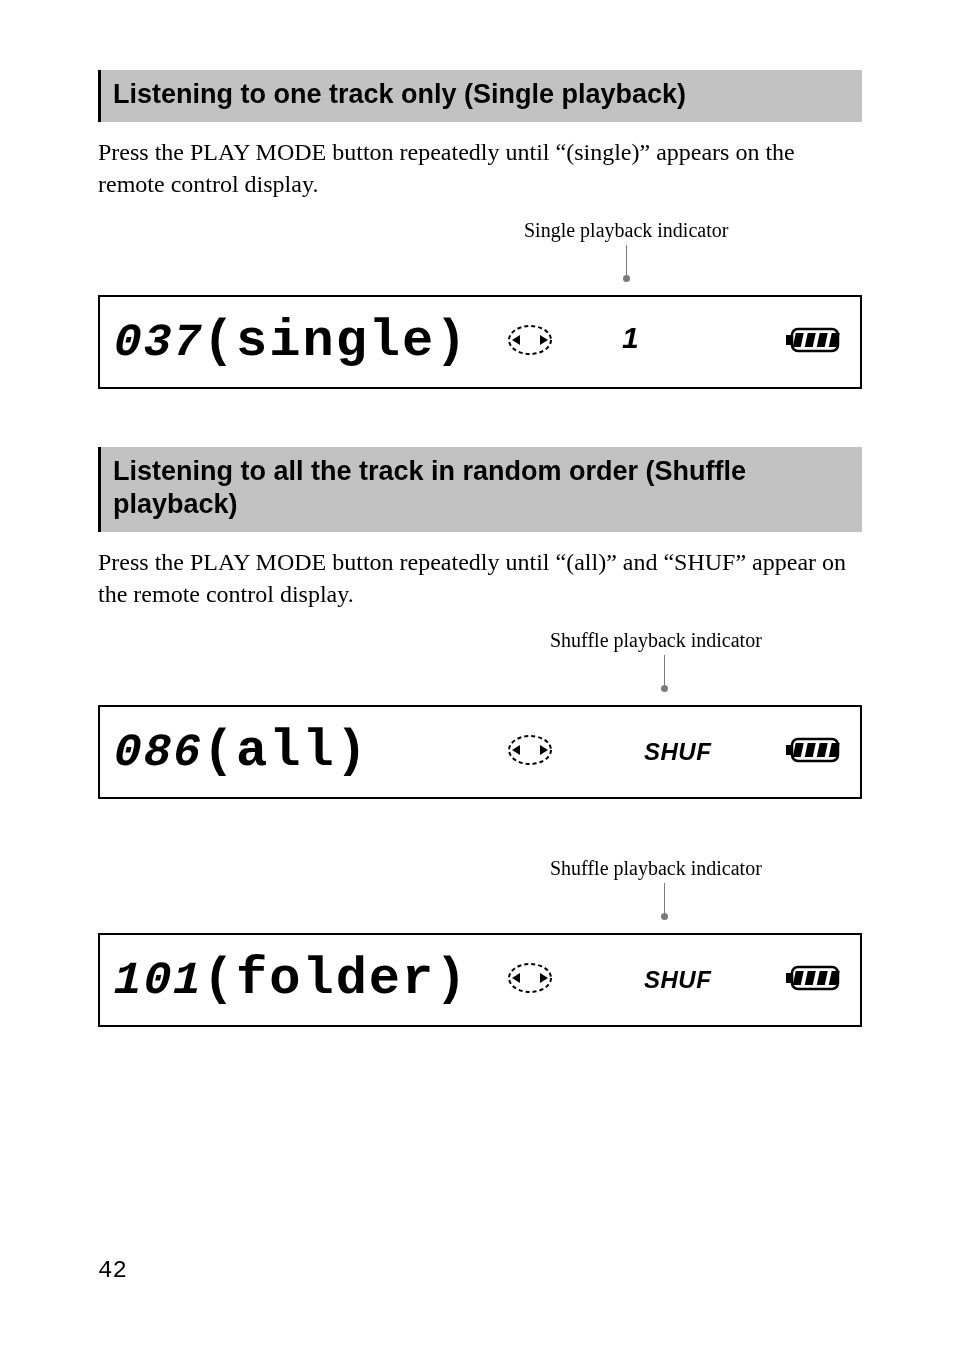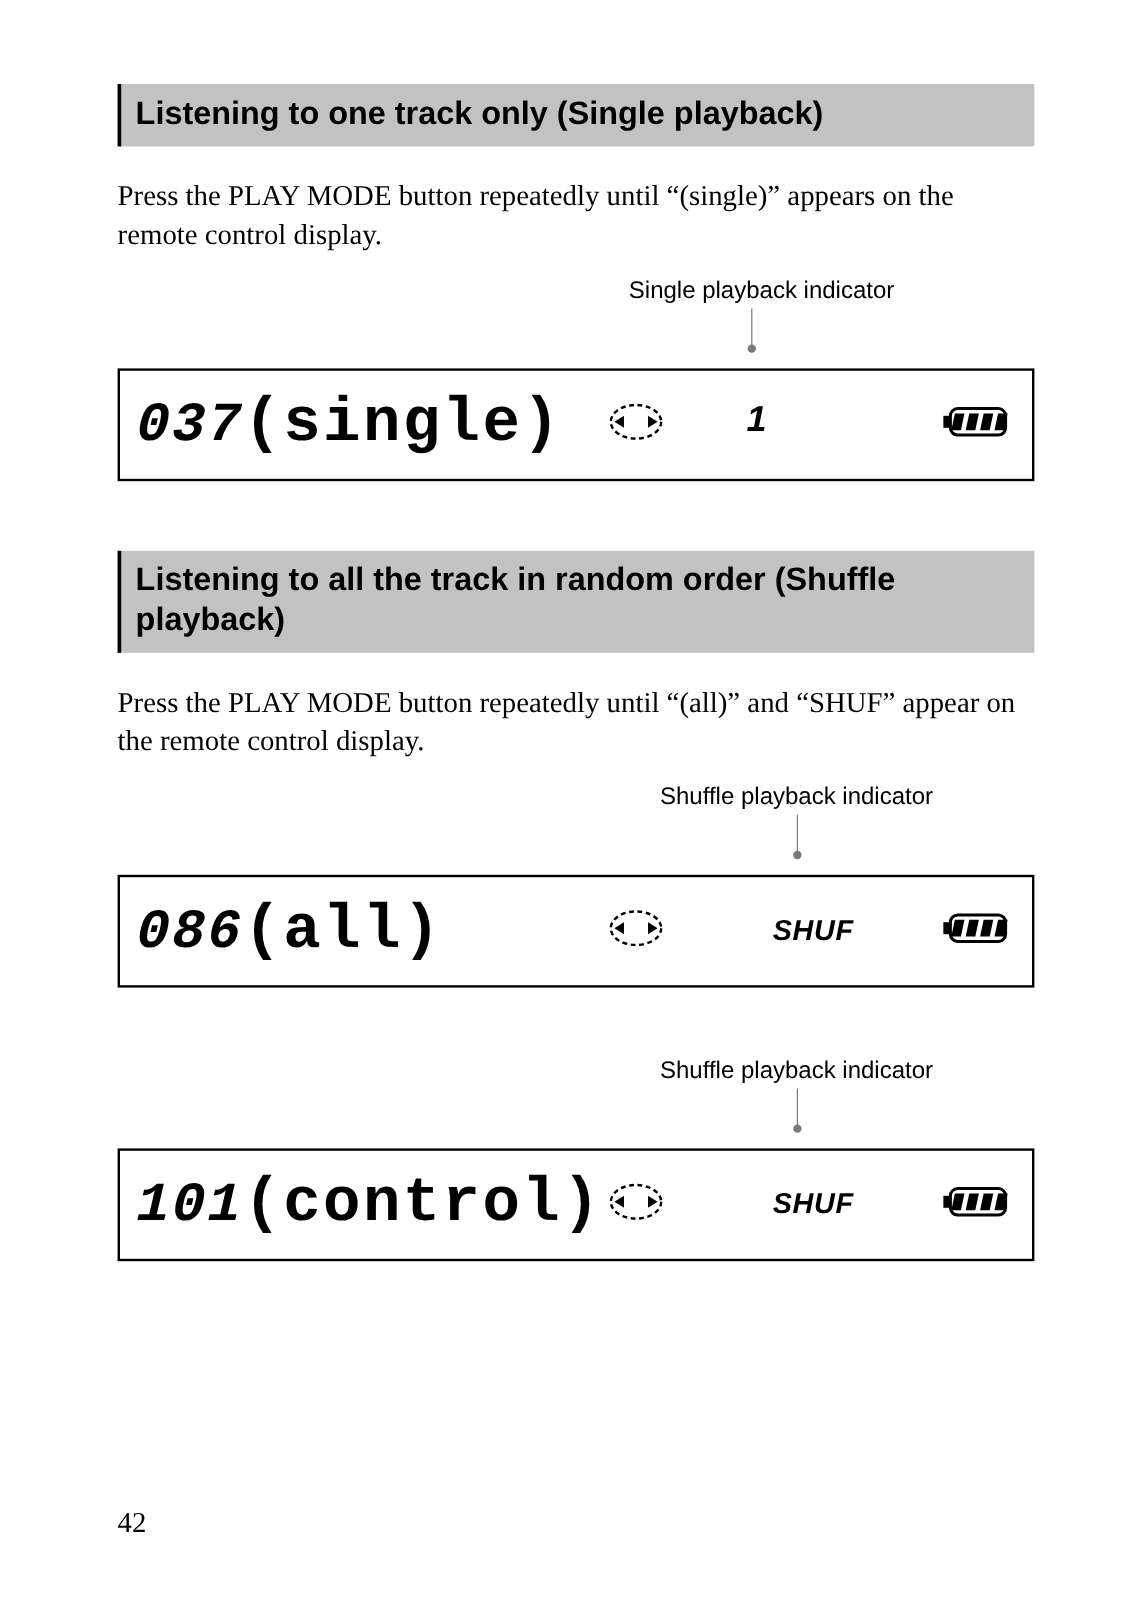--- a/index.html
+++ b/index.html
@@ -6,30 +6,30 @@
   html, body { width: 954px; height: 1352px; background: #fff; font-family: "Times New Roman", Times, serif; color: #000; }
   .page { padding: 70px 92px 0 98px; position: relative; height: 100%; }
   .section-heading {
     background: #c2c2c2;
     border-left: 3px solid #000;
     padding: 8px 12px 10px 12px;
     font-family: Helvetica, Arial, sans-serif;
     font-weight: bold;
     font-size: 27px;
     line-height: 1.25;
-    margin-bottom: 26px;
+    margin-bottom: 14px;
   }
   .body-text {
     font-size: 24px;
     line-height: 1.35;
     margin-bottom: 18px;
   }
   .callout-wrap { position: relative; margin-bottom: 16px; }
   .callout-label {
-    font-family: Liberation Sans, sans-serif;
+    font-family: Liberation Serif, serif;
     font-size: 20px;
     position: absolute;
     top: 0;
     text-align: right;
     white-space: nowrap;
   }
   .callout-line {
     position: absolute;
     width: 1px;
     background: #7a7a7a;
@@ -103,21 +103,21 @@
     position: absolute;
     right: 18px;
     top: 50%;
     transform: translateY(-50%);
   }
   .section-block { margin-bottom: 58px; }
   .page-num {
     position: absolute;
     left: 98px;
     bottom: 68px;
-    font-family: Liberation Serif, serif;
+    font-family: Liberation Mono, monospace;
     font-size: 24px;
   }
 </style>
 </head>
 <body>
 
 <div class="page">
 
   <div class="section-block">
     <div class="section-heading">Listening to one track only (Single playback)</div>
@@ -195,21 +195,21 @@
 
     <div class="callout-wrap" style="height:60px;">
       <span class="callout-label" style="left:452px;">Shuffle playback indicator</span>
       <div class="callout-line" style="left:566px; top:26px; height:34px;"></div>
       <div class="callout-dot" style="left:563px; top:56px;"></div>
     </div>
 
     <div class="lcd">
       <div class="lcd-text">
         <span class="seg-num">101</span>
-          <span class="mono-word">(control)</span>
+          <span class="mono-word">(folder)</span>
       </div>
       <span class="disc-icon">
         <svg width="48" height="34" viewBox="0 0 48 34">
           <ellipse cx="24" cy="17" rx="21" ry="14" fill="none" stroke="#000" stroke-width="2" stroke-dasharray="4 3"></ellipse>
           <polygon points="6,17 14,12 14,22" fill="#000"></polygon>
           <polygon points="42,17 34,12 34,22" fill="#000"></polygon>
         </svg>
       </span>
       <span class="shuf-label">SHUF</span>
       <span class="battery">

